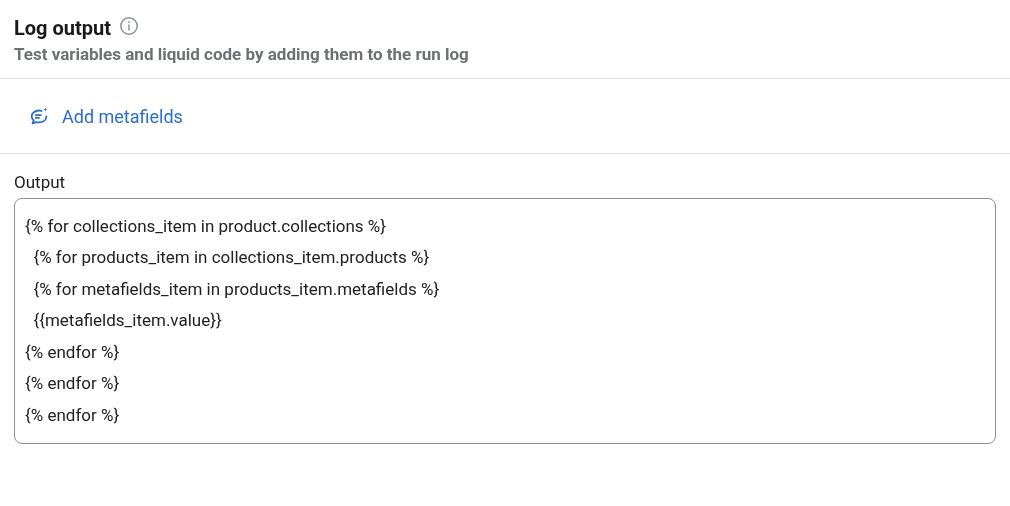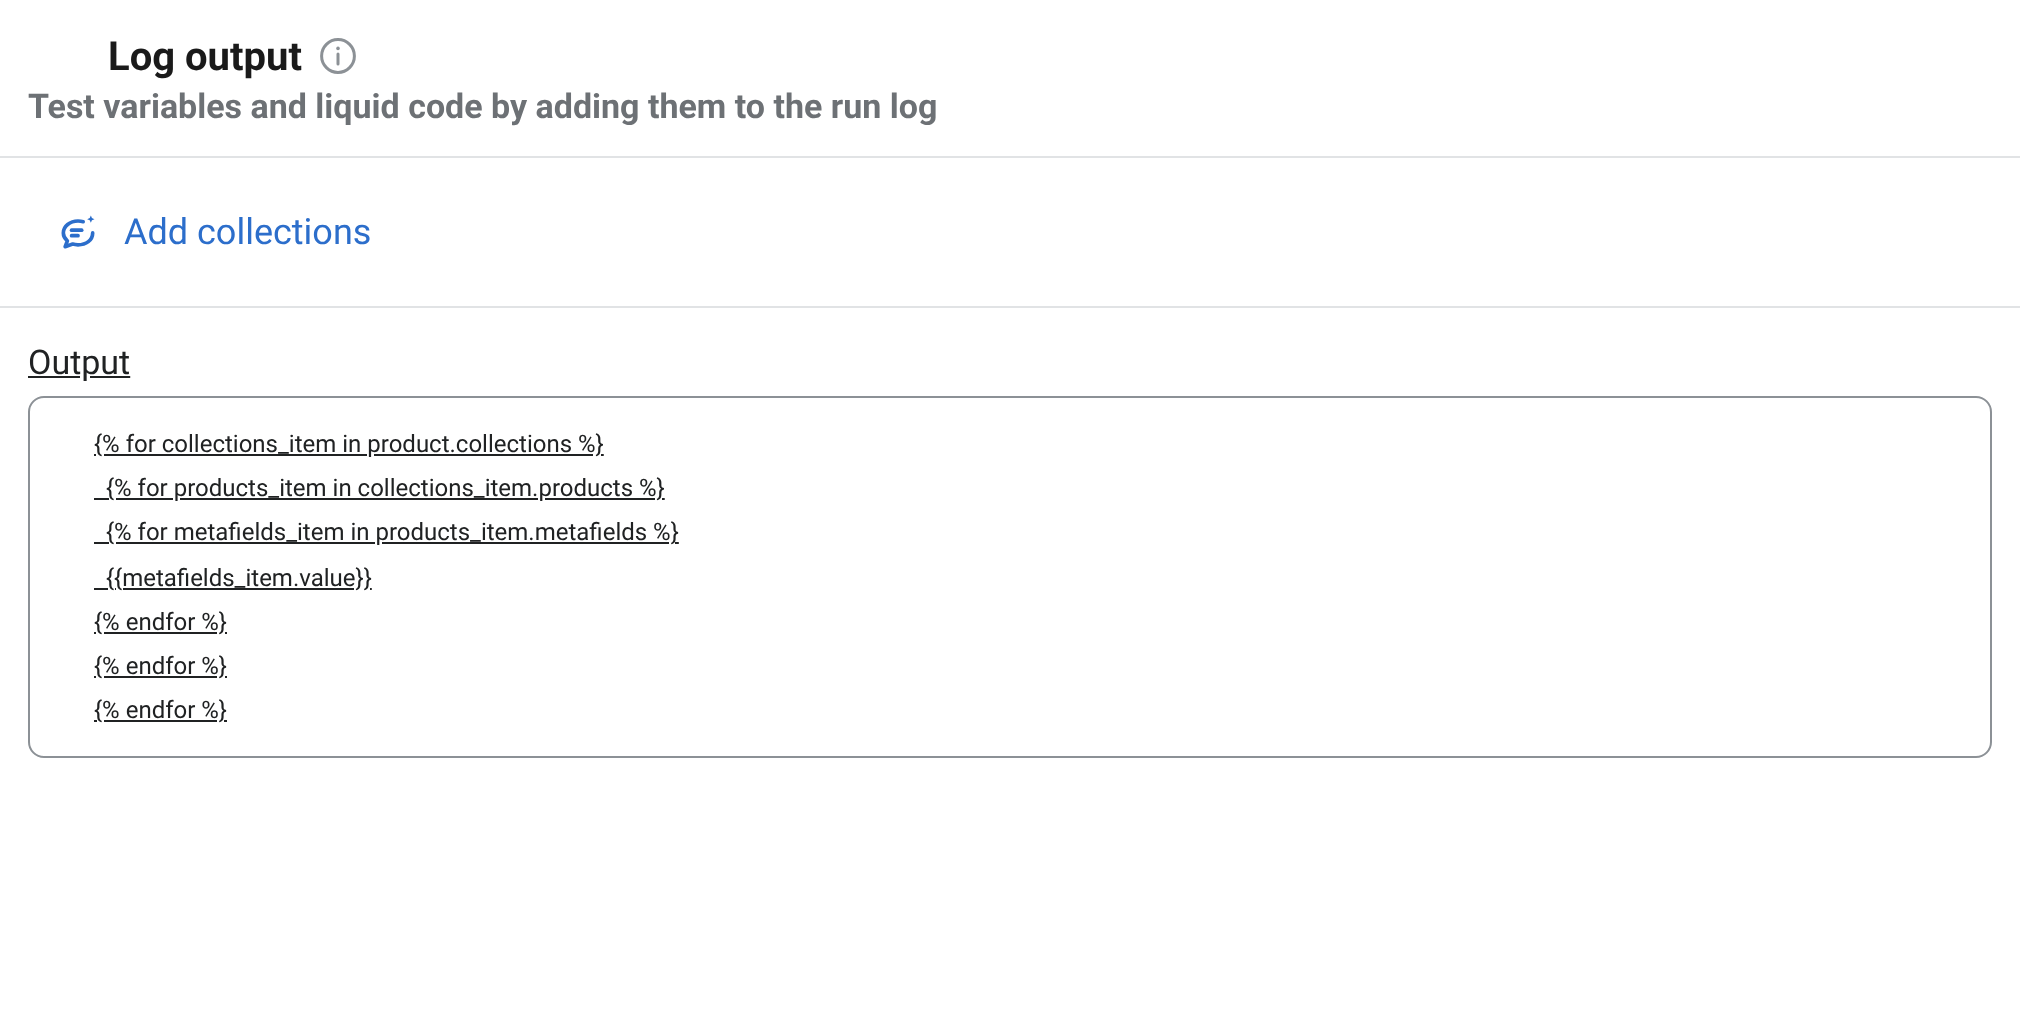--- a/index.html
+++ b/index.html
@@ -7,24 +7,22 @@
       font-family: -apple-system, BlinkMacSystemFont, "Segoe UI", Roboto, Helvetica, Arial, sans-serif;
       background: #ffffff;
       color: #202223;
       width: 1010px;
     }
     .header {
       padding: 16px 14px 14px 14px;
     }
     .title-row {
       display: flex;
-      align-items: center;
       gap: 8px;
       margin-bottom: 4px;
-      margin-left: 40px;
     }
     .title {
       font-size: 20px;
       font-weight: 700;
       color: #1a1a1a;
     }
     .info-icon {
       width: 20px;
       height: 20px;
       color: #8c9196;
@@ -55,34 +53,33 @@
       align-items: center;
       justify-content: center;
     }
     .add-description {
       font-size: 18px;
       color: #2c6ecb;
       cursor: pointer;
     }
     .output-section {
       padding: 18px 14px 10px 14px;
-      text-decoration: underline;
     }
     .output-label {
       font-size: 17px;
       color: #202223;
       margin-bottom: 6px;
       font-weight: 400;
     }
     .code-block {
       border: 1px solid #8c9196;
       border-radius: 8px;
-      padding: 12px 32px;
+      padding: 12px 10px;
       font-family: -apple-system, BlinkMacSystemFont, "Segoe UI", Roboto, Helvetica, Arial, sans-serif;
-      font-size: 12px;
+      font-size: 17px;
       line-height: 1.85;
       color: #202223;
       white-space: pre;
       background: #ffffff;
     }
   </style>
 </head>
 <body>
 
 <div class="header">
@@ -103,21 +100,21 @@
 
 <div class="description-row">
   <span class="description-icon">
     <svg width="22" height="22" viewBox="0 0 24 24" fill="none" stroke="currentColor" stroke-width="2" stroke-linecap="round" stroke-linejoin="round">
       <path d="M20 12.5c0 4-3.6 6.5-8 6.5-1 0-2-.13-2.9-.4L5 20l1.2-3.2C4.8 15.6 4 14.1 4 12.5 4 8.9 7.6 6 12 6c1 0 1.95.14 2.83.4"></path>
       <line x1="8.5" y1="11" x2="14" y2="11"></line>
       <line x1="8.5" y1="14" x2="12" y2="14"></line>
       <path d="M19 3 l0.6 1.4 L21 5 l-1.4 0.6 L19 7 l-0.6 -1.4 L17 5 l1.4 -0.6 Z" fill="currentColor" stroke="none"></path>
     </svg>
   </span>
-  <span class="add-description">Add collections</span>
+  <span class="add-description">Add metafields</span>
 </div>
 
 <hr class="divider">
 
 <div class="output-section">
   <div class="output-label">Output</div>
   <div class="code-block">{% for collections_item in product.collections %}
   {% for products_item in collections_item.products %}
   {% for metafields_item in products_item.metafields %}
   {{metafields_item.value}}

